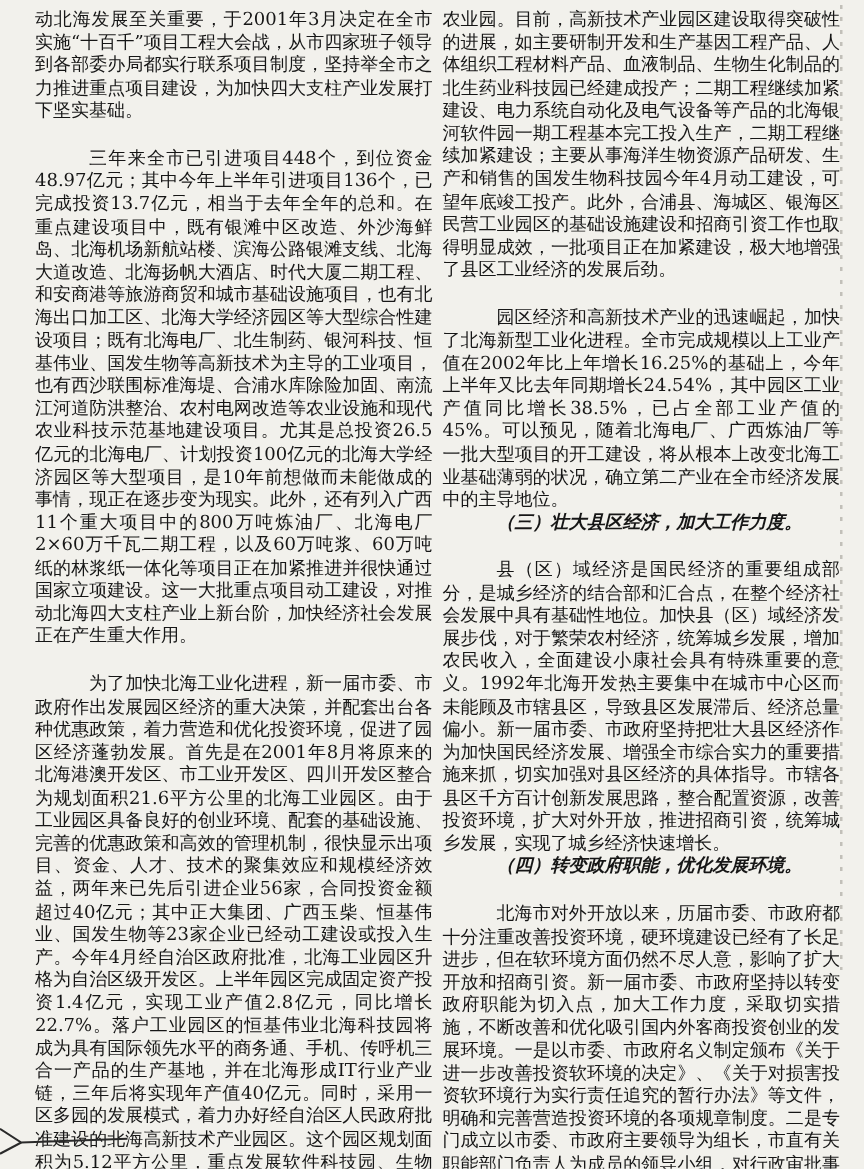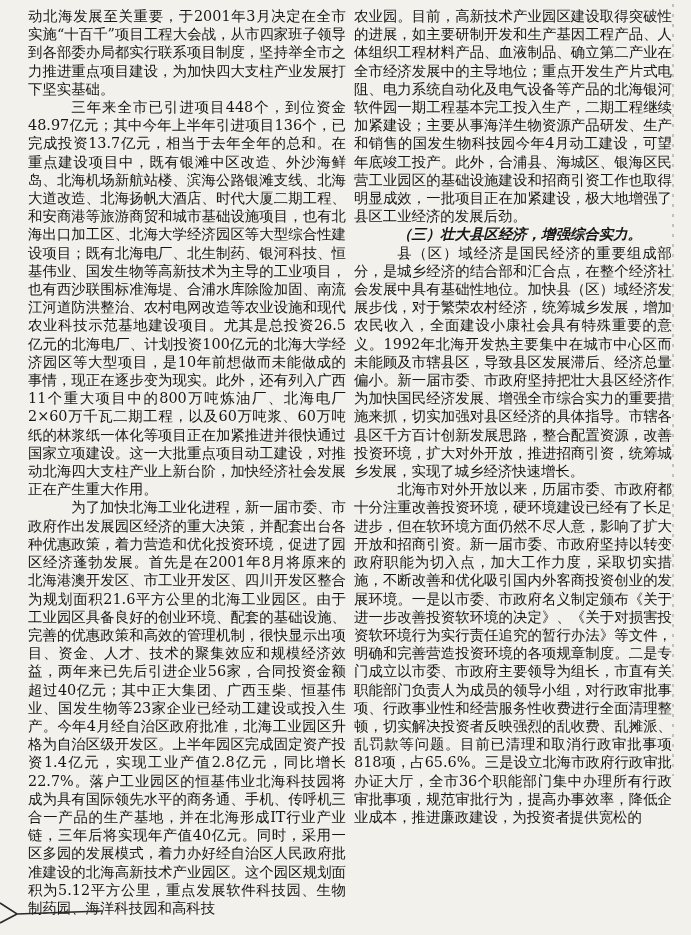--- a/index.html
+++ b/index.html
@@ -23,21 +23,21 @@
     top:7px;
     width:318px;
     font-size:14.4px;
     line-height:18.2px;
     text-align:justify;
     text-justify:inter-ideograph;
     letter-spacing:0;
   }
   .col-left{left:28px;}
   .col-right{left:354px;}
-  p.para{text-indent:3em;}
+  p.para{text-indent:3em;margin-top:20px;}
   p.cont{text-indent:0;}
   p.heading{
     text-indent:3em;
     font-weight:700;
     font-style:italic;
   }
   .footnote-mark{
     position:absolute;
     left:0;
     top:895px;
@@ -62,23 +62,25 @@
 
 <div class="page">
 
   <div class="col col-left">
     <p class="cont">动北海发展至关重要，于2001年3月决定在全市实施“十百千”项目工程大会战，从市四家班子领导到各部委办局都实行联系项目制度，坚持举全市之力推进重点项目建设，为加快四大支柱产业发展打下坚实基础。</p>
     <p class="para">三年来全市已引进项目448个，到位资金48.97亿元；其中今年上半年引进项目136个，已完成投资13.7亿元，相当于去年全年的总和。在重点建设项目中，既有银滩中区改造、外沙海鲜岛、北海机场新航站楼、滨海公路银滩支线、北海大道改造、北海扬帆大酒店、时代大厦二期工程、和安商港等旅游商贸和城市基础设施项目，也有北海出口加工区、北海大学经济园区等大型综合性建设项目；既有北海电厂、北生制药、银河科技、恒基伟业、国发生物等高新技术为主导的工业项目，也有西沙联围标准海堤、合浦水库除险加固、南流江河道防洪整治、农村电网改造等农业设施和现代农业科技示范基地建设项目。尤其是总投资26.5亿元的北海电厂、计划投资100亿元的北海大学经济园区等大型项目，是10年前想做而未能做成的事情，现正在逐步变为现实。此外，还有列入广西11个重大项目中的800万吨炼油厂、北海电厂2×60万千瓦二期工程，以及60万吨浆、60万吨纸的林浆纸一体化等项目正在加紧推进并很快通过国家立项建设。这一大批重点项目动工建设，对推动北海四大支柱产业上新台阶，加快经济社会发展正在产生重大作用。</p>
     <p class="para">为了加快北海工业化进程，新一届市委、市政府作出发展园区经济的重大决策，并配套出台各种优惠政策，着力营造和优化投资环境，促进了园区经济蓬勃发展。首先是在2001年8月将原来的北海港澳开发区、市工业开发区、四川开发区整合为规划面积21.6平方公里的北海工业园区。由于工业园区具备良好的创业环境、配套的基础设施、完善的优惠政策和高效的管理机制，很快显示出项目、资金、人才、技术的聚集效应和规模经济效益，两年来已先后引进企业56家，合同投资金额超过40亿元；其中正大集团、广西玉柴、恒基伟业、国发生物等23家企业已经动工建设或投入生产。今年4月经自治区政府批准，北海工业园区升格为自治区级开发区。上半年园区完成固定资产投资1.4亿元，实现工业产值2.8亿元，同比增长22.7%。落户工业园区的恒基伟业北海科技园将成为具有国际领先水平的商务通、手机、传呼机三合一产品的生产基地，并在北海形成IT行业产业链，三年后将实现年产值40亿元。同时，采用一区多园的发展模式，着力办好经自治区人民政府批准建设的北海高新技术产业园区。这个园区规划面积为5.12平方公里，重点发展软件科技园、生物制药园、海洋科技园和高科技</p>
   </div>
 
   <div class="col col-right">
-    <p class="cont">农业园。目前，高新技术产业园区建设取得突破性的进展，如主要研制开发和生产基因工程产品、人体组织工程材料产品、血液制品、确立第二产业在全市经济发展中的主导地位；重点开发生产片式电阻、电力系统自动化及电气设备等产品的北海银河软件园一期工程基本完工投入生产，二期工程继续加紧建设；主要从事海洋生物资源产品研发、生产和销售的国发生物科技园今年4月动工建设，可望年底竣工投产。此外，合浦县、海城区、银海区民营工业园区的基础设施建设和招商引资工作也取得明显成效，一批项目正在加紧建设，极大地增强了县区工业经济的发展后劲。</p>
-    <p class="heading">（三）壮大县区经济，增强综合实力。</p>
+    <p class="cont">农业园。目前，高新技术产业园区建设取得突破性的进展，如主要研制开发和生产基因工程产品、人体组织工程材料产品、血液制品、生物生化制品的北生药业科技园已经建成投产；二期工程继续加紧建设、电力系统自动化及电气设备等产品的北海银河软件园一期工程基本完工投入生产，二期工程继续加紧建设；主要从事海洋生物资源产品研发、生产和销售的国发生物科技园今年4月动工建设，可望年底竣工投产。此外，合浦县、海城区、银海区民营工业园区的基础设施建设和招商引资工作也取得明显成效，一批项目正在加紧建设，极大地增强了县区工业经济的发展后劲。</p>
+    <p class="para">园区经济和高新技术产业的迅速崛起，加快了北海新型工业化进程。全市完成规模以上工业产值在2002年比上年增长16.25%的基础上，今年上半年又比去年同期增长24.54%，其中园区工业产值同比增长38.5%，已占全部工业产值的45%。可以预见，随着北海电厂、广西炼油厂等一批大型项目的开工建设，将从根本上改变北海工业基础薄弱的状况，确立第二产业在全市经济发展中的主导地位。</p>
+    <p class="heading">（三）壮大县区经济，加大工作力度。</p>
     <p class="para">县（区）域经济是国民经济的重要组成部分，是城乡经济的结合部和汇合点，在整个经济社会发展中具有基础性地位。加快县（区）域经济发展步伐，对于繁荣农村经济，统筹城乡发展，增加农民收入，全面建设小康社会具有特殊重要的意义。1992年北海开发热主要集中在城市中心区而未能顾及市辖县区，导致县区发展滞后、经济总量偏小。新一届市委、市政府坚持把壮大县区经济作为加快国民经济发展、增强全市综合实力的重要措施来抓，切实加强对县区经济的具体指导。市辖各县区千方百计创新发展思路，整合配置资源，改善投资环境，扩大对外开放，推进招商引资，统筹城乡发展，实现了城乡经济快速增长。</p>
+    <p class="heading">（四）转变政府职能，优化发展环境。</p>
     <p class="para">北海市对外开放以来，历届市委、市政府都十分注重改善投资环境，硬环境建设已经有了长足进步，但在软环境方面仍然不尽人意，影响了扩大开放和招商引资。新一届市委、市政府坚持以转变政府职能为切入点，加大工作力度，采取切实措施，不断改善和优化吸引国内外客商投资创业的发展环境。一是以市委、市政府名义制定颁布《关于进一步改善投资软环境的决定》、《关于对损害投资软环境行为实行责任追究的暂行办法》等文件，明确和完善营造投资环境的各项规章制度。二是专门成立以市委、市政府主要领导为组长，市直有关职能部门负责人为成员的领导小组，对行政审批事项、行政事业性和经营服务性收费进行全面清理整顿，切实解决投资者反映强烈的乱收费、乱摊派、乱罚款等问题。目前已清理和取消行政审批事项818项，占65.6%。三是设立北海市政府行政审批办证大厅，全市36个职能部门集中办理所有行政审批事项，规范审批行为，提高办事效率，降低企业成本，推进廉政建设，为投资者提供宽松的</p>
   </div>
 
   <svg class="footnote-mark" viewBox="0 0 110 40" xmlns="http://www.w3.org/2000/svg">
     <path d="M0,8 L17,19 L102,16" fill="none" stroke="#2a2a2a" stroke-width="1.6"></path>
     <path d="M0,28 L17,19" fill="none" stroke="#2a2a2a" stroke-width="1.6"></path>
   </svg>
 
   <div class="page-edge"></div>
 

